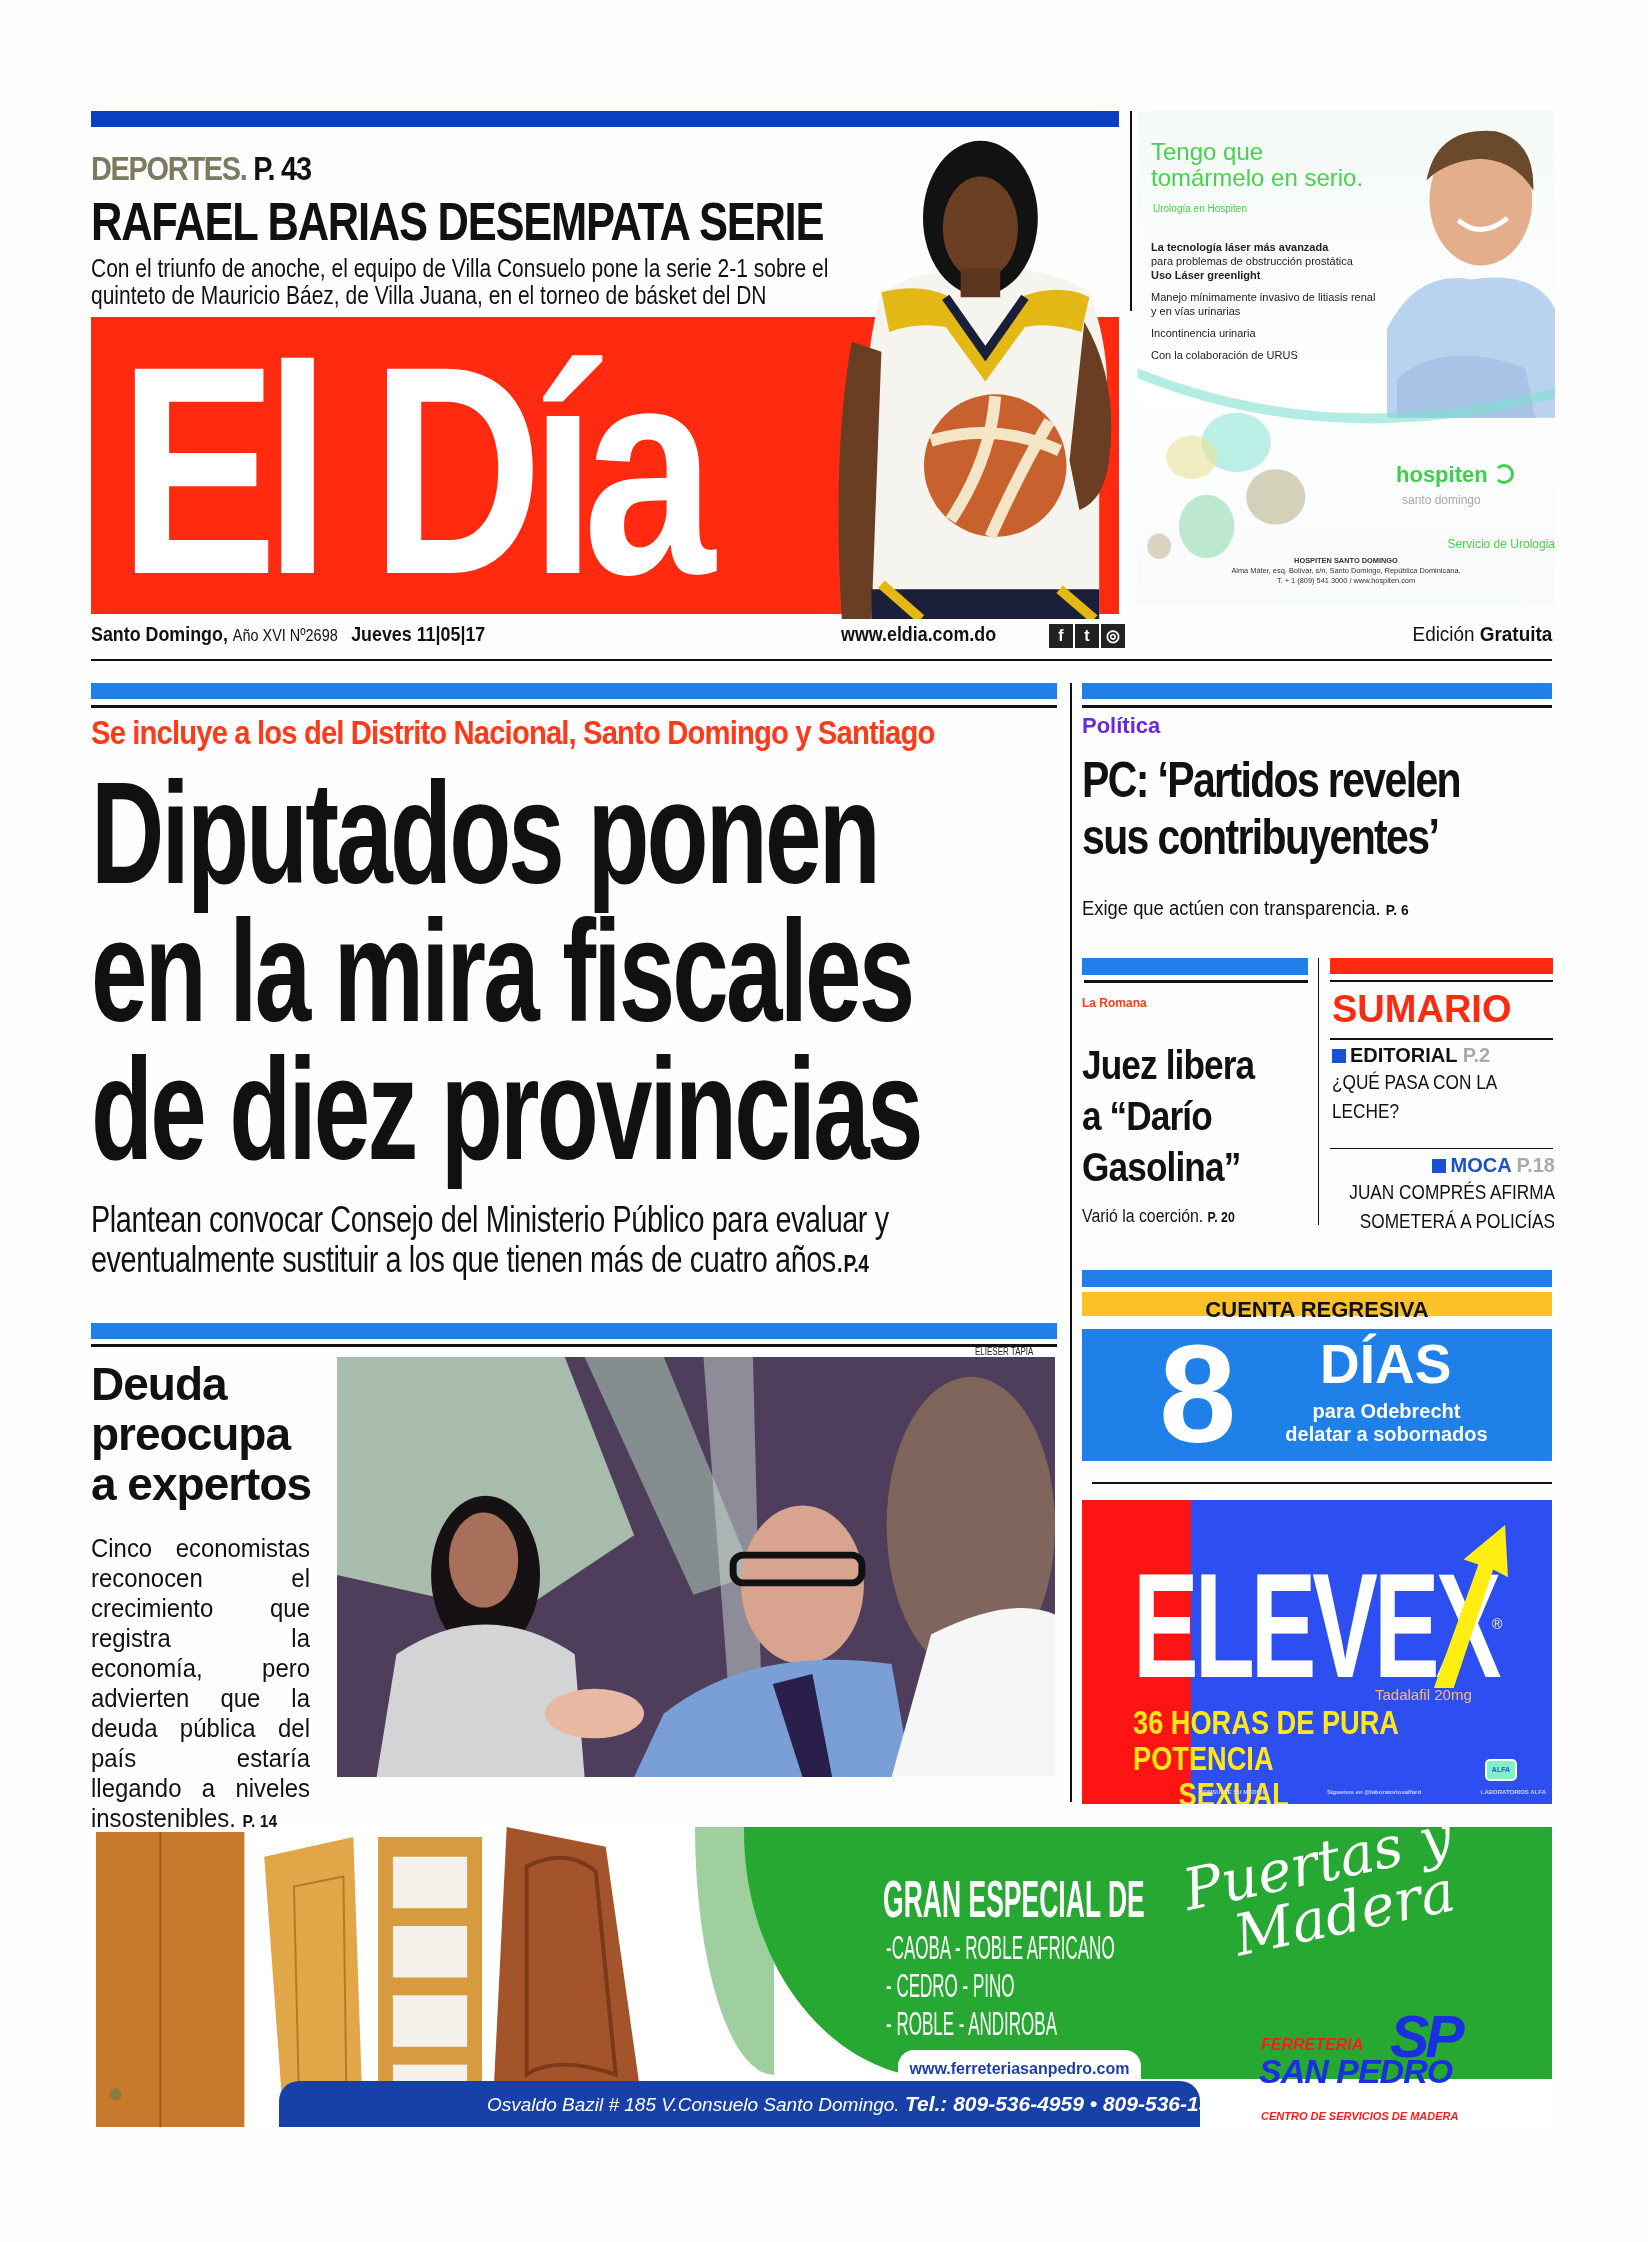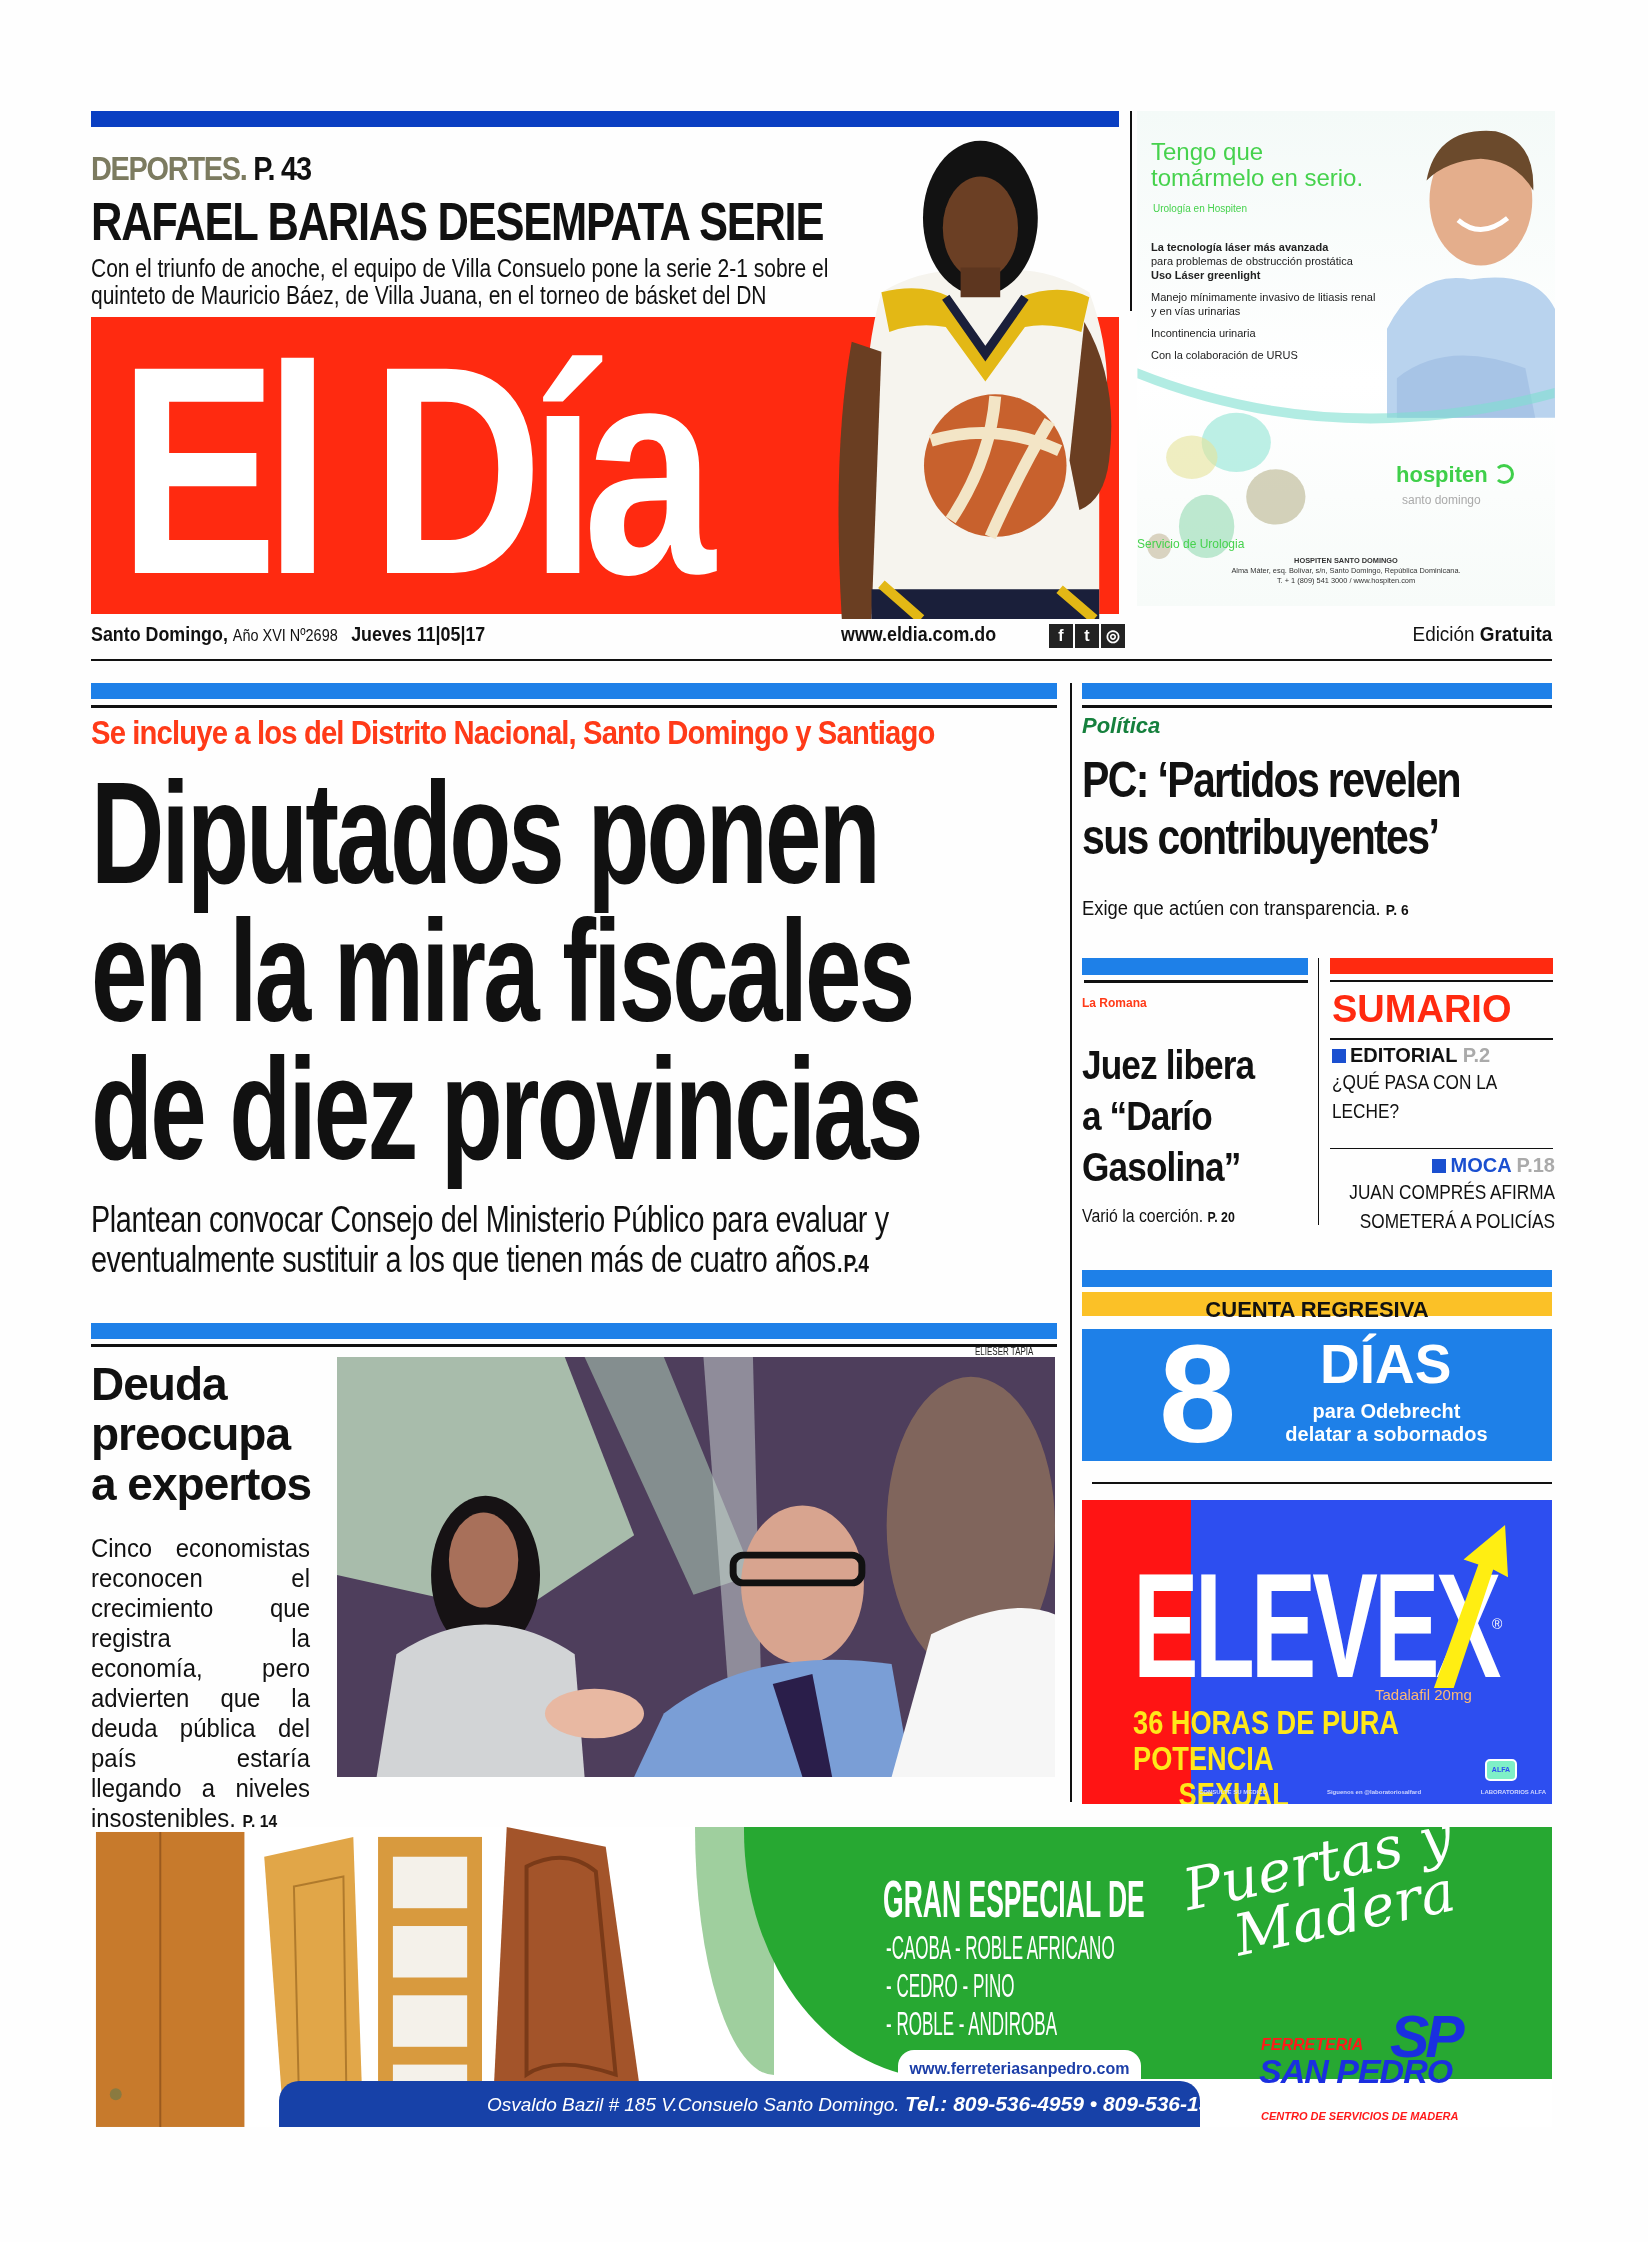--- a/index.html
+++ b/index.html
@@ -22,21 +22,21 @@
   #player { left: 822px; top: 124px; width: 297px; height: 495px; }
 
   #hospiten-ad { left: 1137px; top: 111px; width: 418px; height: 495px; background: linear-gradient(180deg, #f4faf8 0%, #ffffff 55%, #f7fbf9 100%); overflow: hidden; }
   .h-t1 { position: absolute; left: 14px; top: 28px; font-size: 24px; line-height: 26px; color: #46d24d; }
   .h-t2 { position: absolute; left: 16px; top: 92px; font-size: 10px; color: #46d24d; }
   .h-lines { position: absolute; left: 14px; top: 129px; font-size: 11px; line-height: 14px; color: #222; width: 228px; }
   .h-lines div { margin-bottom: 8px; }
   .h-person { position: absolute; right: 0; top: 10px; width: 168px; height: 297px; }
   .h-brand { position: absolute; left: 259px; top: 351px; font-size: 22px; font-weight: 700; color: #3fcf4a; }
   .h-city { position: absolute; left: 265px; top: 382px; font-size: 12px; color: #aaa; }
-  .h-serv { position: absolute; left: 0; width: 418px; top: 426px; text-align: left; font-size: 12px; color: #46d24d; }
+  .h-serv { position: absolute; left: 0; width: 418px; top: 426px; text-align: right; font-size: 12px; color: #46d24d; }
   .h-addr { position: absolute; left: 0; width: 418px; top: 445px; text-align: center; font-size: 7.4px; line-height: 10px; color: #333; }
 
   
   #info-line { left: 91px; top: 622px; width: 1461px; height: 30px; font-size: 21px; transform-origin: left; }
   #info-city { position: absolute; left: 0; top: 0; font-weight: 700; transform: scaleX(0.85); transform-origin: left; white-space: nowrap; }
   #info-url { position: absolute; left: 750px; top: 0; font-weight: 700; transform: scaleX(0.85); transform-origin: left; white-space: nowrap; }
   #social { position: absolute; left: 958px; top: 2px; display: flex; gap: 2px; }
   #social span { display: inline-block; width: 24px; height: 24px; background: #222; color: #fff; font-size: 16px; font-weight: 700; text-align: center; line-height: 24px; }
   #info-ed { position: absolute; right: 0; top: 0; transform: scaleX(0.9); transform-origin: right; white-space: nowrap; }
 
@@ -47,21 +47,21 @@
   #main-deck { left: 91px; top: 1200px; width: 1188px; font-size: 36px; line-height: 40px; letter-spacing: -0.5px; transform: scaleX(0.8); transform-origin: left; }
   #main-deck .pg { font-weight: 700; font-size: 24px; }
 
   #deuda-head { left: 91px; top: 1359px; font-size: 46px; line-height: 50px; font-weight: 900; letter-spacing: -1px; }
   #deuda-body { left: 91px; top: 1533px; width: 238px; font-size: 26px; line-height: 30px; text-align: justify; transform: scaleX(0.92); transform-origin: left; }
   #deuda-body .pg { font-weight: 700; font-size: 17px; }
   #photo-credit { left: 975px; top: 1346px; font-size: 10px; color: #222; transform: scaleX(0.8); transform-origin: left; }
   #photo { left: 337px; top: 1357px; width: 718px; height: 420px; overflow: hidden; background: linear-gradient(100deg, #b9d2b8 0%, #5c4a6a 30%, #4e3e5c 55%, #8fa7a0 70%, #e9e6e8 85%, #fafafa 100%); }
 
   
-  #pol-kicker { left: 1082px; top: 713px; font-size: 22px; font-weight: 700; color: #15803d; font-style: italic; }
+  #pol-kicker { left: 1082px; top: 713px; font-size: 22px; font-weight: 700; color: #6d28d9; }
   #pol-headline { left: 1082px; top: 752px; width: 515px; font-size: 50px; line-height: 57px; font-weight: 900; letter-spacing: -2px; transform: scaleX(0.82); transform-origin: left; }
   #pol-deck { left: 1082px; top: 897px; font-size: 20px; transform: scaleX(0.92); transform-origin: left; white-space: nowrap; }
   #pol-deck .pg { font-weight: 700; font-size: 15px; }
 
   #rom-kicker { left: 1082px; top: 996px; font-size: 12px; font-weight: 700; color: #ff3a18; }
   #rom-headline { left: 1082px; top: 1040px; width: 238px; font-size: 40px; line-height: 51px; font-weight: 700; letter-spacing: -1px; transform: scaleX(0.88); transform-origin: left; }
   #rom-deck { left: 1082px; top: 1206px; font-size: 18px; transform: scaleX(0.88); transform-origin: left; white-space: nowrap; }
   #rom-deck .pg { font-weight: 700; font-size: 14px; }
 
   #sum-title { left: 1332px; top: 988px; font-size: 38px; font-weight: 900; color: #ff2a10; letter-spacing: 0px; }

